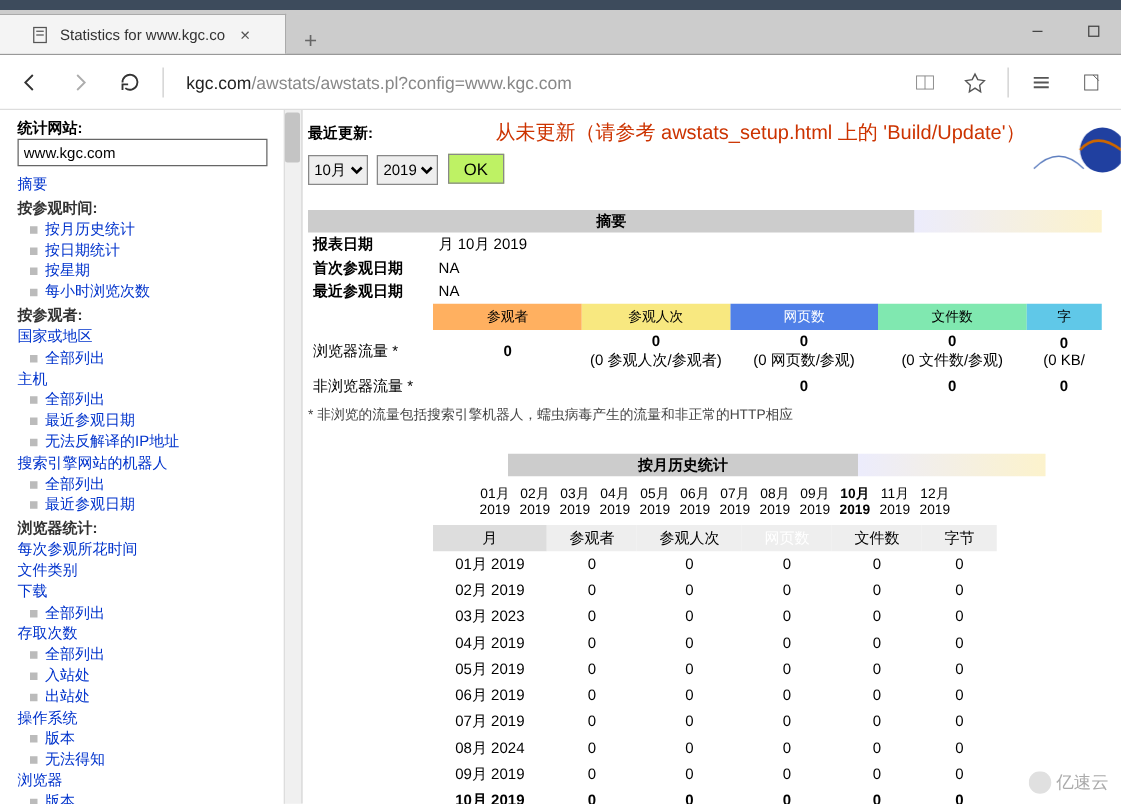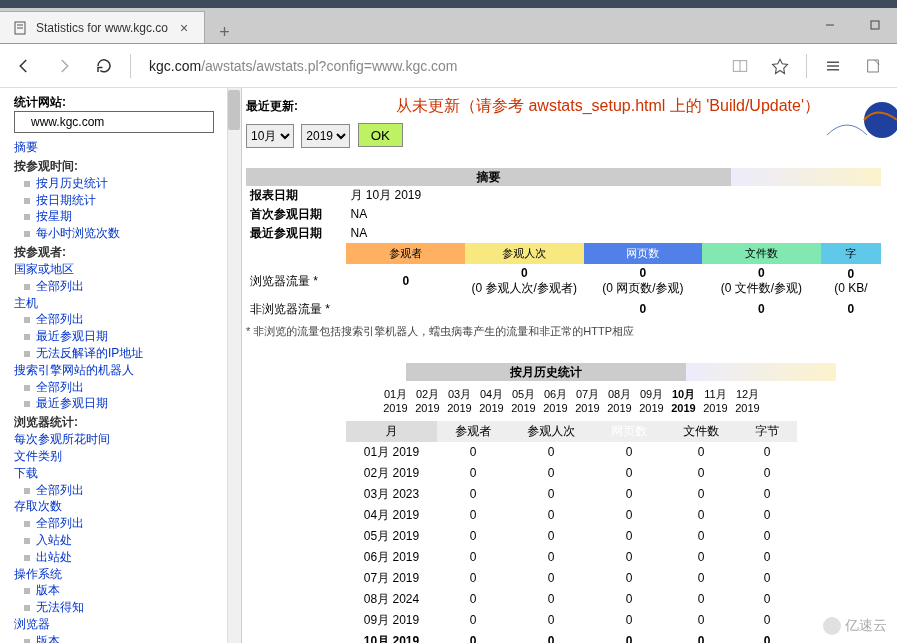--- a/index.html
+++ b/index.html
@@ -1,39 +1,39 @@
 <!DOCTYPE html>
 <html><head>
 <meta charset="utf-8">
 <style>
 * { box-sizing: border-box; margin: 0; padding: 0; }
 body { font-family: Arial, "Microsoft YaHei", sans-serif; font-size: 12px; background: #fff; width: 897px; height: 643px; overflow: hidden; position: relative; }
 .titlebar { height: 8px; background: #3d4b5c; }
 .tabbar { height: 36px; background: #ccc; display: flex; align-items: flex-end; border-bottom: 1px solid #999; }
-.tab { background: #f4f4f4; height: 32px; padding: 0 12px; display: flex; align-items: center; gap: 8px; border-top: 1px solid #aaa; border-right: 1px solid #aaa; min-width: 180px; position: relative; }
+.tab { background: #f4f4f4; height: 32px; padding: 0 24px; display: flex; align-items: center; gap: 8px; border-top: 1px solid #aaa; border-right: 1px solid #aaa; min-width: 180px; position: relative; }
 .tab-icon { width: 16px; height: 16px; display: inline-flex; align-items: center; justify-content: center; }
 .tab-title { font-size: 12px; color: #333; flex: 1; white-space: nowrap; overflow: hidden; text-overflow: ellipsis; }
 .tab-close { color: #555; font-size: 14px; cursor: pointer; padding: 0 4px; }
 .newtab { color: #666; padding: 0 14px; font-size: 18px; cursor: pointer; }
 .winctrl { margin-left: auto; display: flex; height: 36px; }
 .winbtn { width: 45px; display: flex; align-items: center; justify-content: center; color: #444; cursor: pointer; }
 .toolbar { height: 44px; display: flex; align-items: center; padding: 0 6px; gap: 4px; border-bottom: 1px solid #ddd; }
 .tbtn { width: 36px; height: 36px; display: flex; align-items: center; justify-content: center; color: #555; cursor: pointer; border-radius: 2px; }
 .tbtn svg { width: 18px; height: 18px; }
 .urlbox { flex: 1; height: 32px; display: flex; align-items: center; padding: 0 10px; font-size: 14px; color: #555; }
 .urlbox .host { color: #222; }
 .urlbox .path { color: #888; }
 .ricon { width: 36px; display: flex; align-items: center; justify-content: center; color: #666; cursor: pointer; }
 .divider { width: 1px; height: 24px; background: #ccc; margin: 0 4px; }
 .content { display: flex; height: 555px; }
 .sidebar { width: 242px; border-right: 1px solid #ccc; padding: 6px 8px 6px 14px; overflow-y: auto; position: relative; }
 .sb-scroll { position: absolute; right: 0; top: 0; width: 14px; height: 100%; background: #f0f0f0; border-left: 1px solid #ddd; }
 .sb-thumb { position: absolute; right: 1px; top: 2px; width: 12px; height: 40px; background: #c4c4c4; border-radius: 2px; }
 .sidebar b { font-size: 12px; }
-.sidebar input[type=text] { width: 200px; height: 22px; padding: 2px 16px; border: 1px solid #666; font-size: 12px; margin-bottom: 6px; }
+.sidebar input[type=text] { width: 200px; height: 22px; padding: 2px 4px; border: 1px solid #666; font-size: 12px; margin-bottom: 6px; }
 .sidebar a { color: #0033cc; text-decoration: none; display: block; line-height: 1.4; font-size: 12px; }
 .sidebar .hdr { color: #333; font-weight: bold; margin-top: 2px; }
 .sidebar .ind { padding-left: 22px; position: relative; }
 .sidebar .ind::before { content: ""; position: absolute; left: 10px; top: 6px; width: 6px; height: 6px; background: #bbb; }
 .main { flex: 1; overflow: auto; padding: 8px 0 8px 4px; }
 .mrow { display: flex; align-items: center; margin-bottom: 6px; }
 .mlabel { width: 150px; font-weight: bold; font-size: 12px; }
 .mval { color: #cc3300; font-size: 16px; }
 select { height: 24px; border: 1px solid #888; background: #eee; font-size: 12px; margin-right: 4px; }
 button.ok { height: 24px; padding: 0 12px; border: 1px solid #888; background: #bef264; cursor: pointer; }

